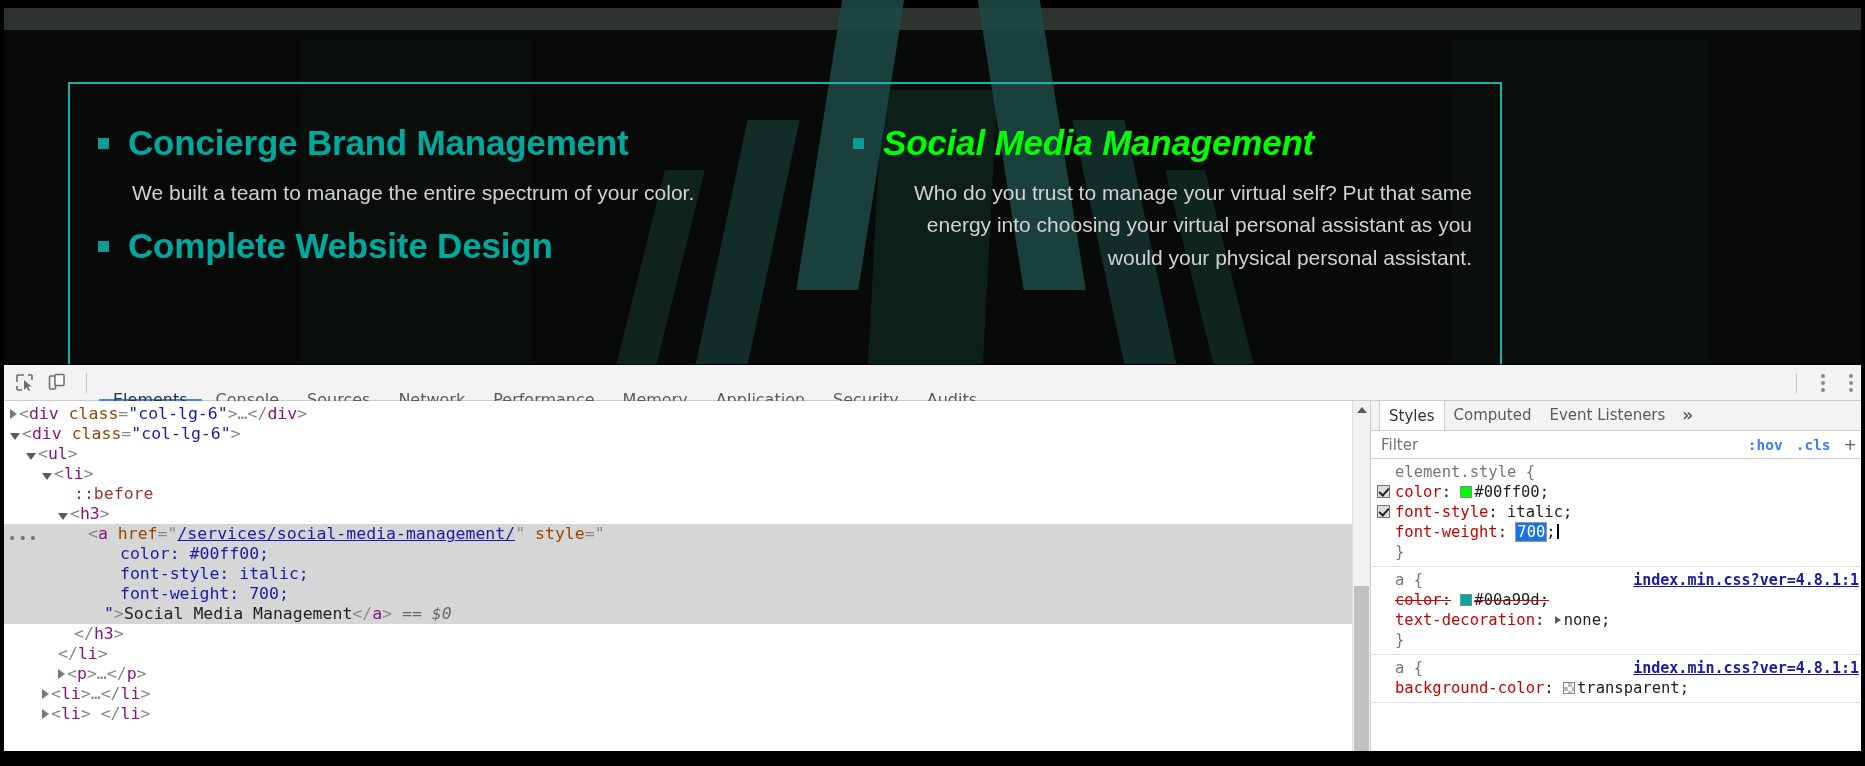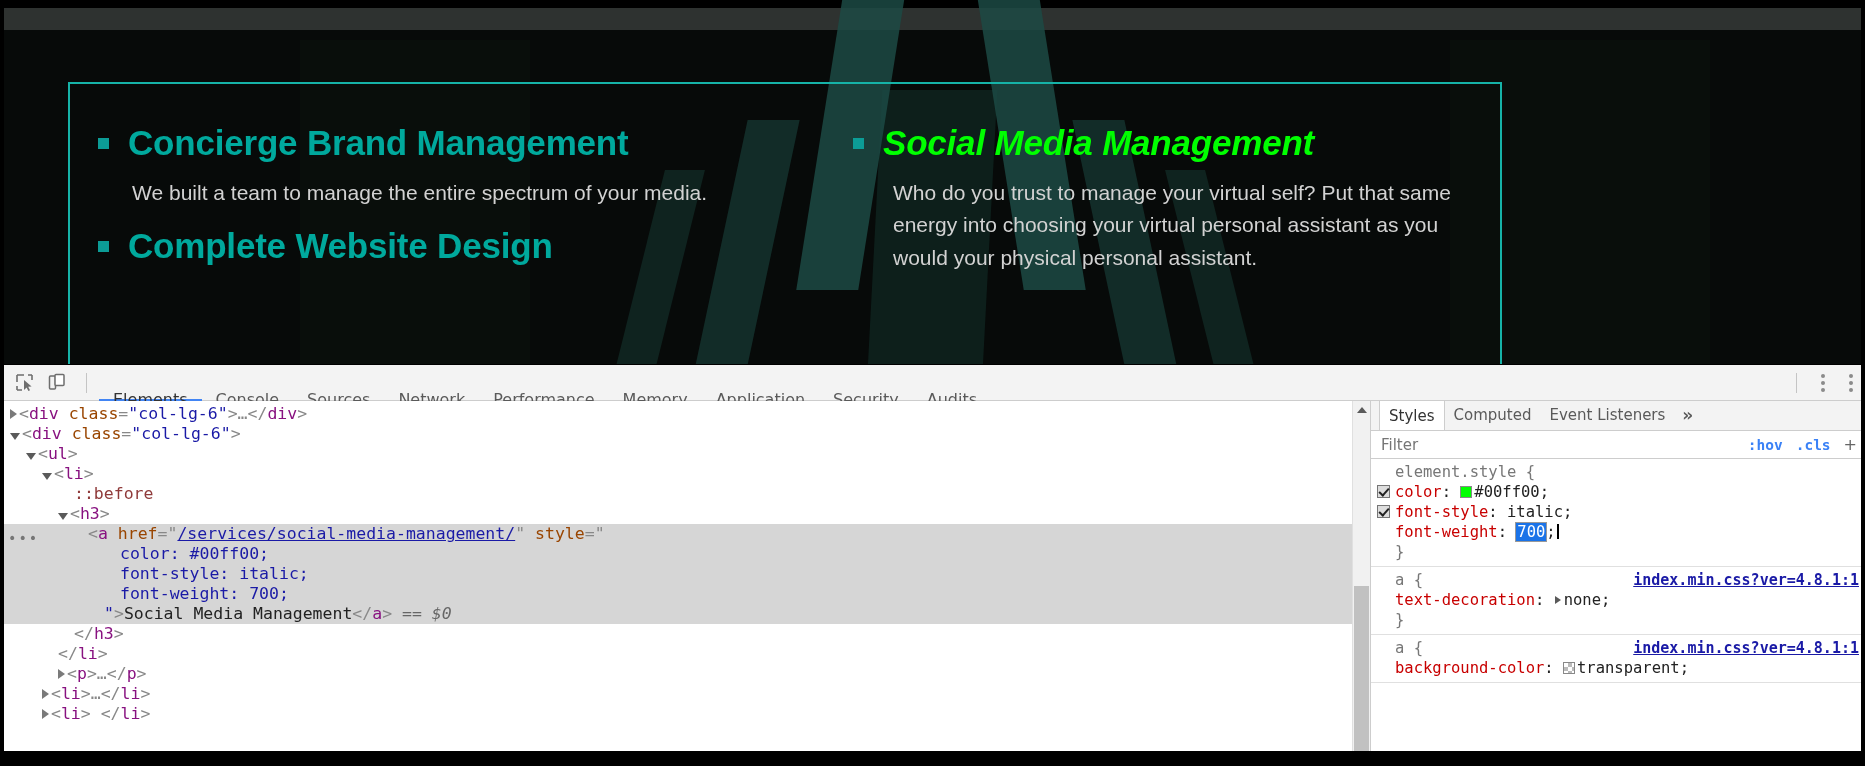--- a/index.html
+++ b/index.html
@@ -103,21 +103,21 @@
     color: #00ff00;
     font-style: italic;
   }
   .svc-desc {
     margin: 14px 0 0 4px;
     font-size: 21px;
     color: #d2d2d2;
     line-height: 1.55;
     font-weight: 400;
   }
-  .col-right .svc-desc { margin-left: 10px; }
+  .col-right .svc-desc { margin-left: 10px; text-align: right; }
 
   
   .devtools {
     position: absolute;
     left: 0; top: 364px;
     width: 1865px;
     height: 394px;
     background: #fff;
     border-top: 1px solid #000;
     font-family: "DejaVu Sans", sans-serif;
@@ -457,21 +457,21 @@
     <div class="wm wm-f"></div>
     <div class="wm wm-g"></div>
 
     <div class="content-box"></div>
 
     <div class="cols">
       <div class="col col-left">
         <div class="svc-item">
           <span class="svc-bullet"></span>
           <h3 class="svc-title">Concierge Brand Management</h3>
-          <p class="svc-desc">We built a team to manage the entire spectrum of your media.</p>
+          <p class="svc-desc">We built a team to manage the entire spectrum of your color.</p>
         </div>
         <div class="svc-item">
           <span class="svc-bullet"></span>
           <h3 class="svc-title">Complete Website Design</h3>
         </div>
       </div>
       <div class="col col-right">
         <div class="svc-item">
           <span class="svc-bullet"></span>
           <h3 class="svc-title green-italic">Social Media Management</h3>
@@ -569,20 +569,21 @@
             <div class="st-rule">
               <div class="st-line"><span class="cbx-blank"></span><span class="st-sel">element.style {</span></div>
               <div class="st-line"><span class="cbx"></span><span class="st-prop">color</span><span class="">:</span> <span class="swatch" style="background:#00ff00"></span><span class="st-val">#00ff00</span><span class="">;</span></div>
               <div class="st-line"><span class="cbx"></span><span class="st-prop">font-style</span><span class="">:</span> <span class="st-val">italic</span><span class="">;</span></div>
               <div class="st-line"><span class="cbx-blank"></span><span class="st-prop">font-weight</span><span class="">:</span> <span class="editing">700</span><span>;</span><span class="caret-bar"></span></div>
               <div class="st-line"><span class="cbx-blank"></span><span class="st-sel">}</span></div>
             </div>
             <div class="st-rule">
               <span class="st-src">index.min.css?ver=4.8.1:1</span>
               <div class="st-line"><span class="cbx-blank"></span><span class="st-sel">a {</span></div>
+              <div class="st-line"><span class="cbx-blank"></span><span class="st-prop struck">color</span><span class="struck">:</span> <span class="swatch" style="background:#00a99d"></span><span class="st-val struck">#00a99d</span><span class="struck">;</span></div>
               <div class="st-line"><span class="cbx-blank"></span><span class="st-prop">text-decoration</span><span class="">:</span> <span class="tri-tiny"></span><span class="st-val">none</span><span class="">;</span></div>
               <div class="st-line"><span class="cbx-blank"></span><span class="st-sel">}</span></div>
             </div>
             <div class="st-rule">
               <span class="st-src">index.min.css?ver=4.8.1:1</span>
               <div class="st-line"><span class="cbx-blank"></span><span class="st-sel">a {</span></div>
               <div class="st-line"><span class="cbx-blank"></span><span class="st-prop">background-color</span><span class="">:</span> <span class="swatch swatch-transparent"></span><span class="st-val">transparent</span><span class="">;</span></div>
             </div>
           </div>
       </div>

